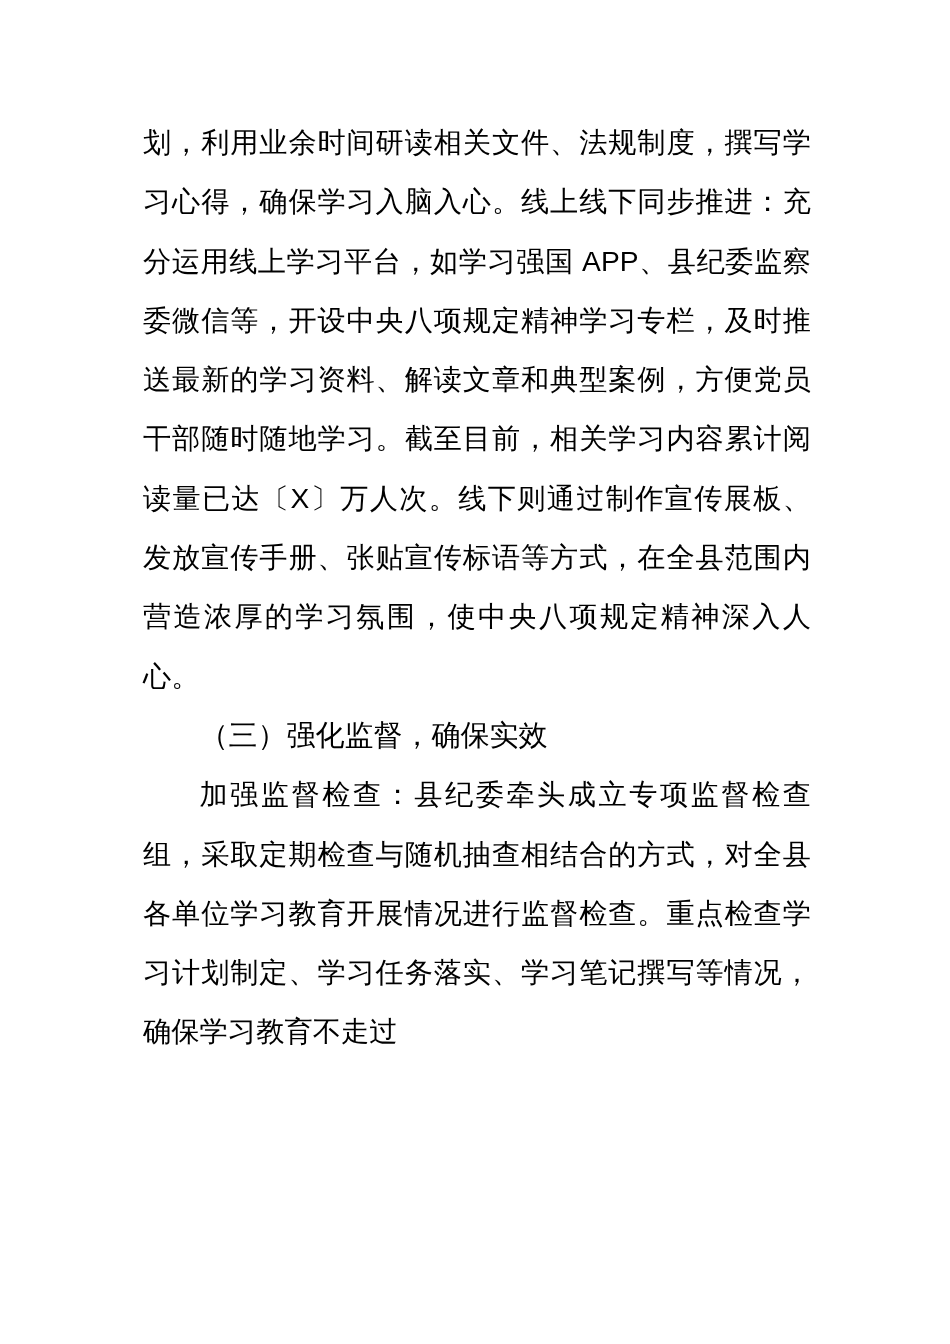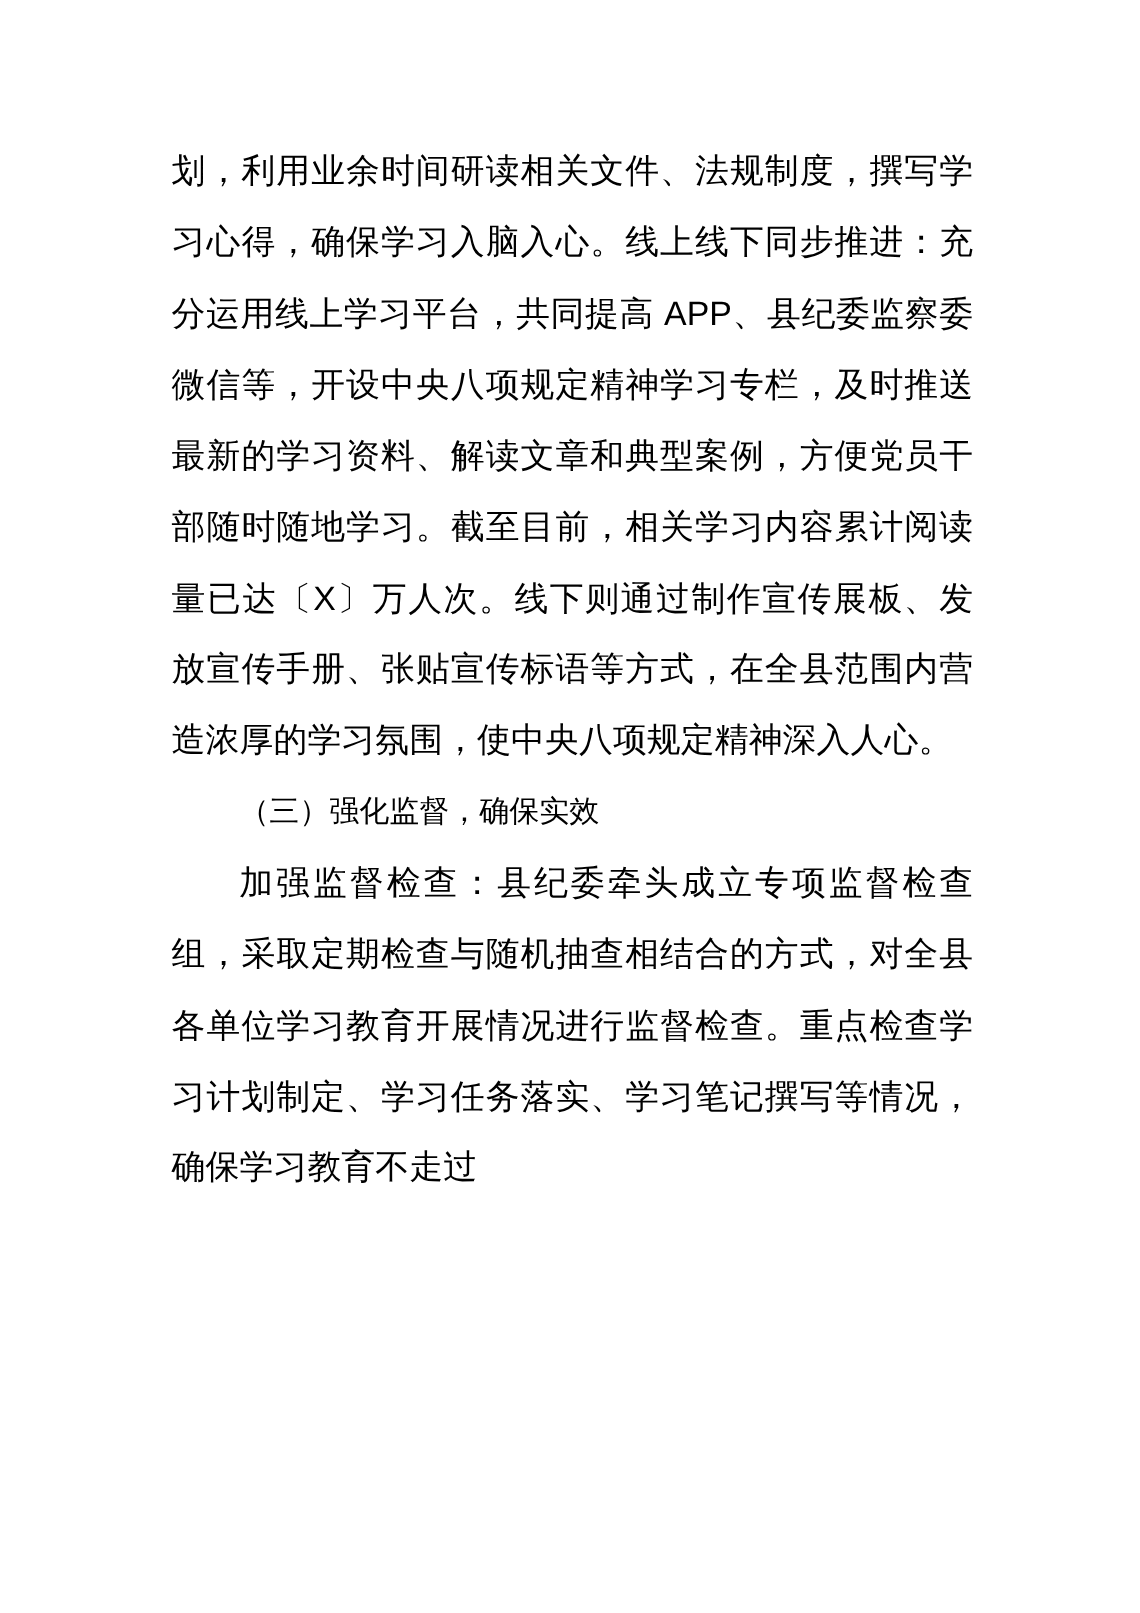--- a/index.html
+++ b/index.html
@@ -38,35 +38,35 @@
     word-break: break-all;
     color: #000000;
     font-weight: 400;
     -webkit-font-smoothing: antialiased;
   }
   .para.cont {
     text-indent: 0;
   }
   .heading {
     margin: 0;
-    font-size: 25px;
+    font-size: 29px;
     line-height: 59.3px;
     text-indent: 56.4px;
     color: #000000;
     font-weight: 400;
     white-space: nowrap;
   }
 </style>
 </head>
 <body>
 
 <div id="page">
   <div id="doc-body">
 
-    <p class="para cont">划，利用业余时间研读相关文件、法规制度，撰写学习心得，确保学习入脑入心。线上线下同步推进：充分运用线上学习平台，共同提高 APP、县纪委监察委微信等，开设中央八项规定精神学习专栏，及时推送最新的学习资料、解读文章和典型案例，方便党员干部随时随地学习。截至目前，相关学习内容累计阅读量已达〔X〕万人次。线下则通过制作宣传展板、发放宣传手册、张贴宣传标语等方式，在全县范围内营造浓厚的学习氛围，使中央八项规定精神深入人心。</p>
+    <p class="para cont">划，利用业余时间研读相关文件、法规制度，撰写学习心得，确保学习入脑入心。线上线下同步推进：充分运用线上学习平台，如学习强国 APP、县纪委监察委微信等，开设中央八项规定精神学习专栏，及时推送最新的学习资料、解读文章和典型案例，方便党员干部随时随地学习。截至目前，相关学习内容累计阅读量已达〔X〕万人次。线下则通过制作宣传展板、发放宣传手册、张贴宣传标语等方式，在全县范围内营造浓厚的学习氛围，使中央八项规定精神深入人心。</p>
 
 
     <p class="heading">（三）强化监督，确保实效</p>
 
     <p class="para">加强监督检查：县纪委牵头成立专项监督检查组，采取定期检查与随机抽查相结合的方式，对全县各单位学习教育开展情况进行监督检查。重点检查学习计划制定、学习任务落实、学习笔记撰写等情况，确保学习教育不走过</p>
 
   </div>
 </div>
 
 </body></html>

